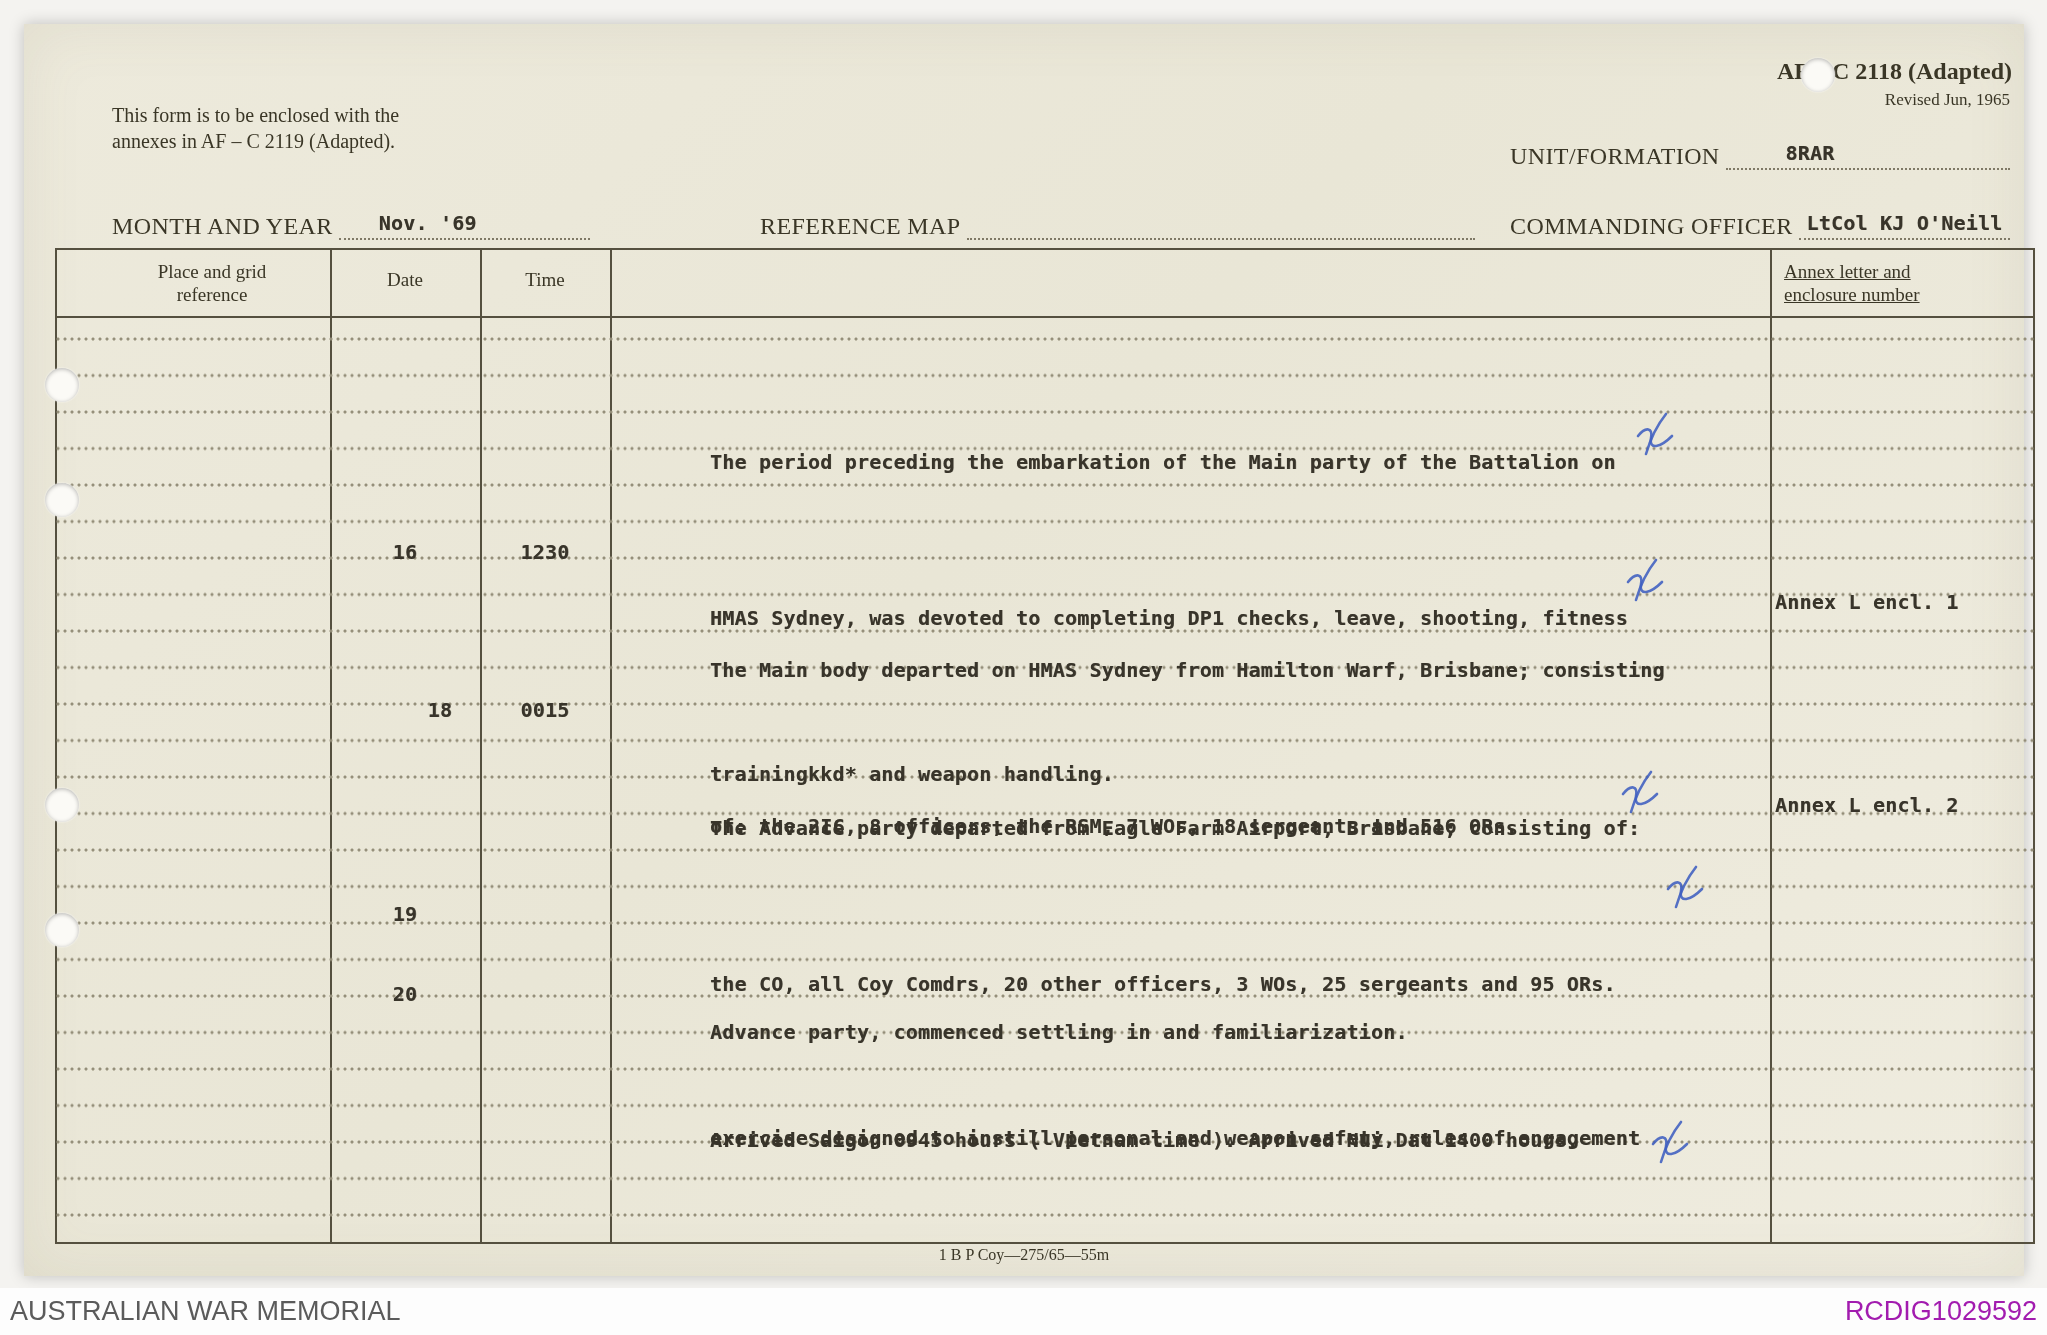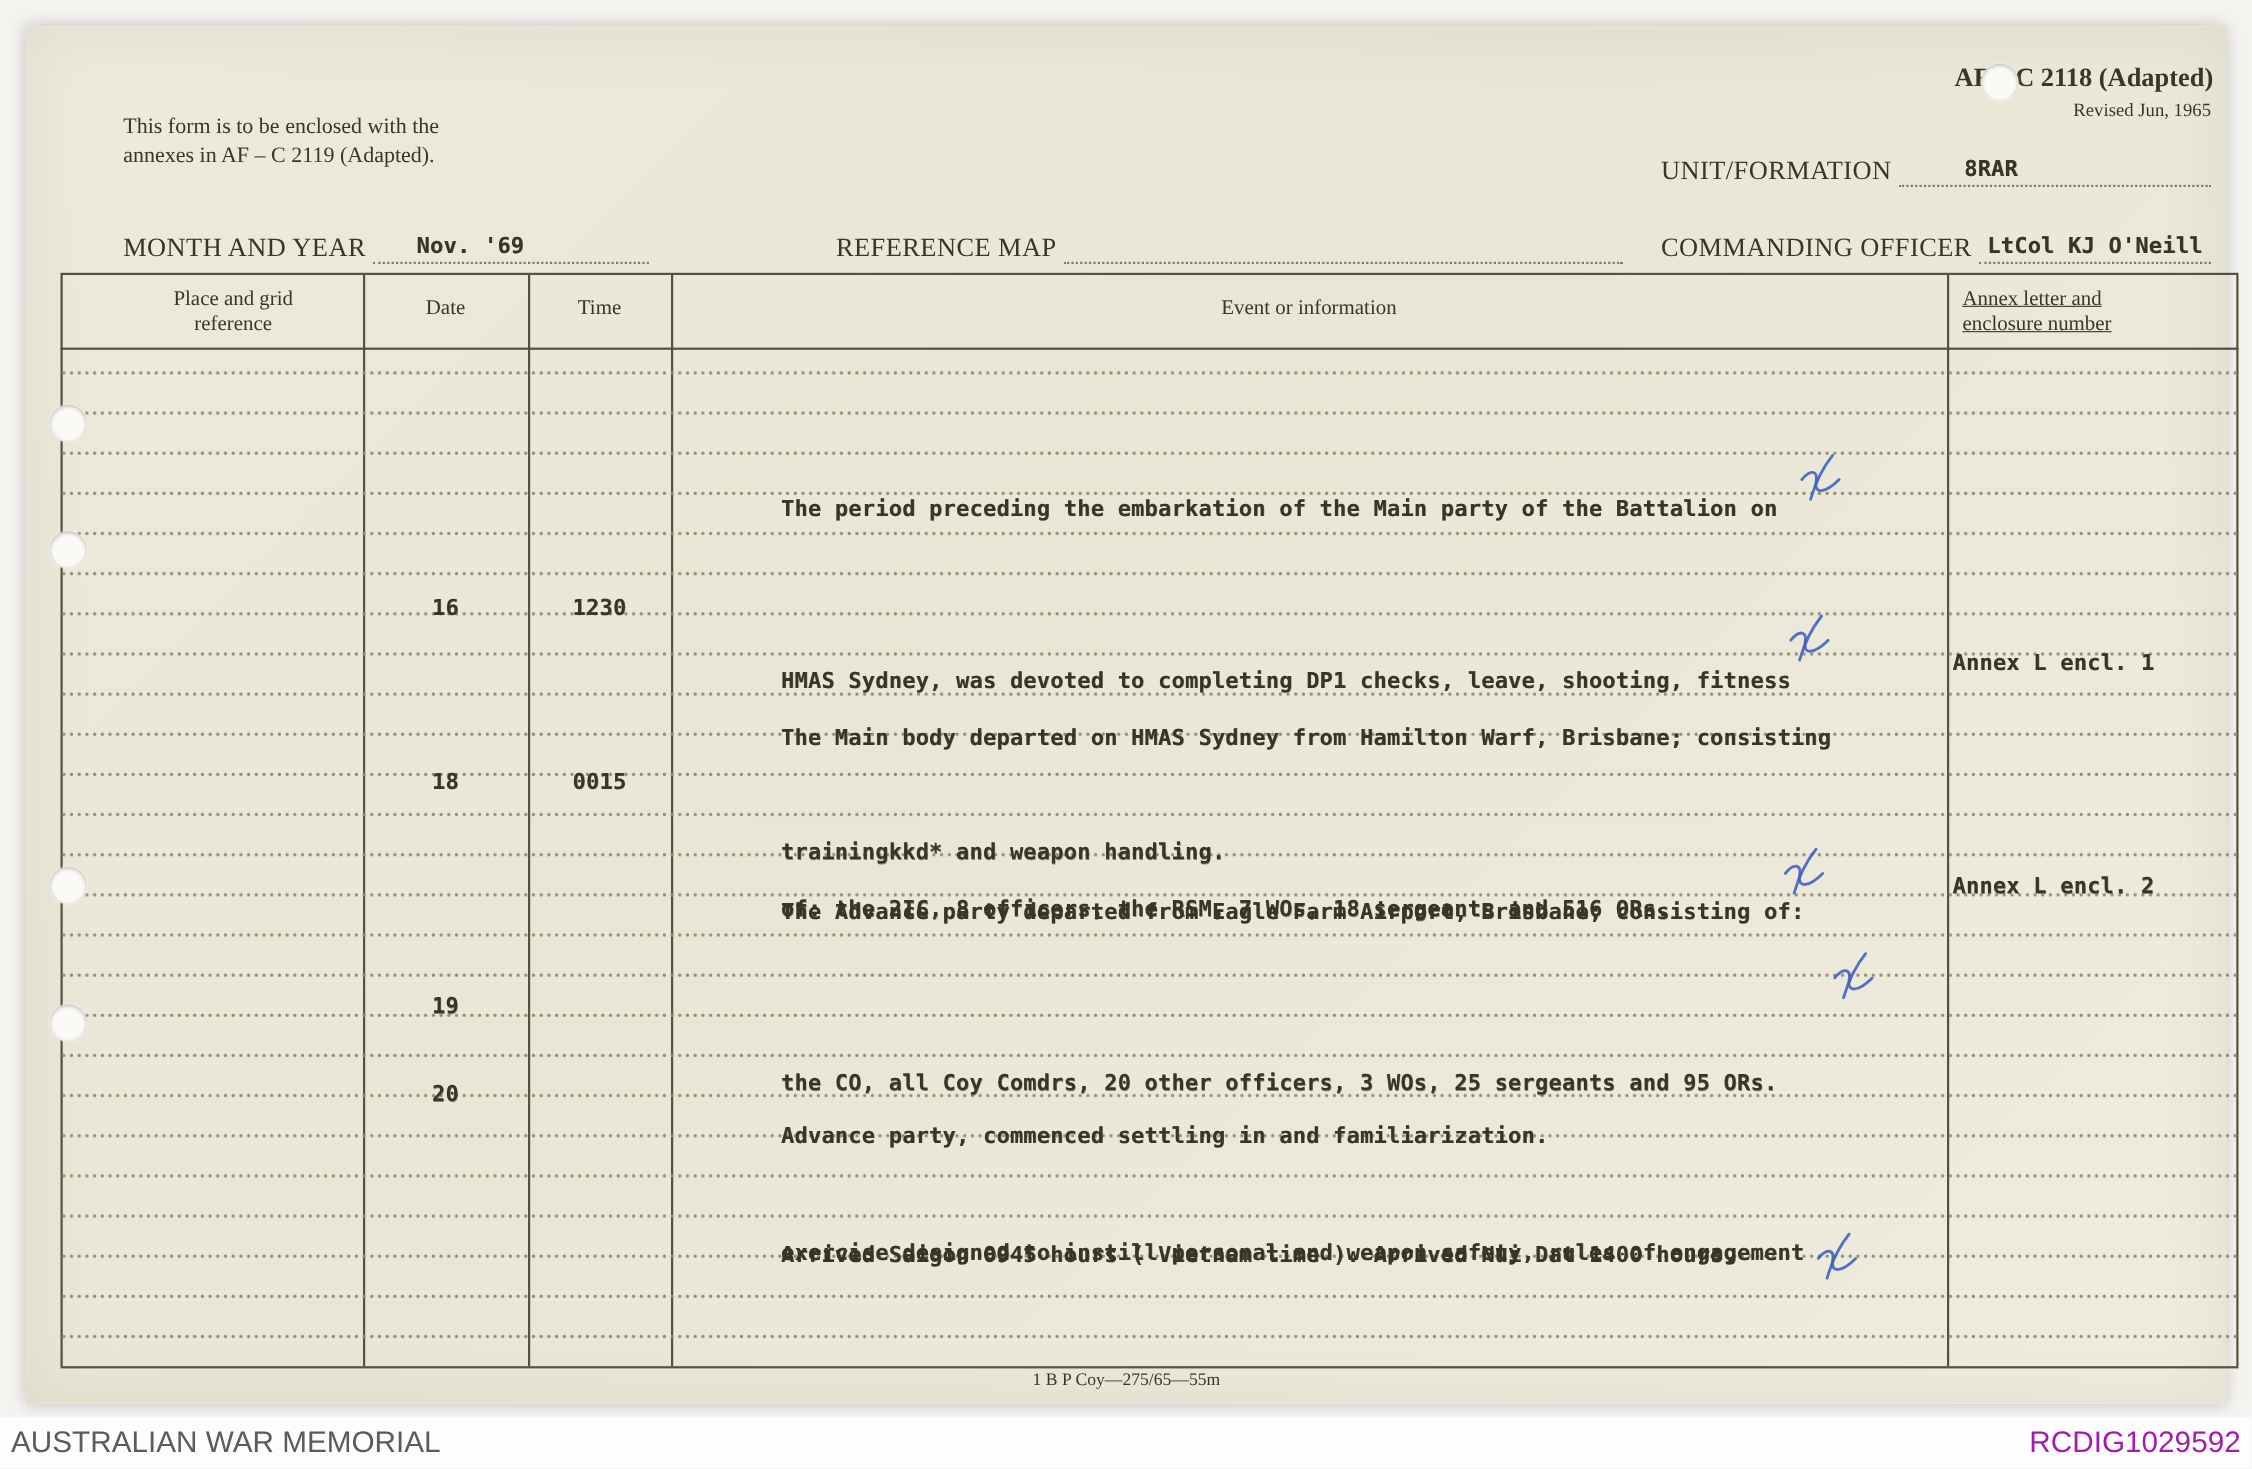--- a/index.html
+++ b/index.html
@@ -109,21 +109,20 @@
       <div class="vline" style="left:1715px;"></div>
       <div class="vline" style="left:1978px;"></div>
 
       <div class="thead">
         <div class="th" style="left:0;width:314px;">
           <div>Place and grid</div>
           <div>reference</div>
         </div>
         <div class="th" style="left:275px;width:150px;top:18px;">Date</div>
         <div class="th" style="left:425px;width:130px;top:18px;">Time</div>
-        <div class="th" style="left:555px;width:1160px;top:18px;">Event or information</div>
         <div class="th" style="left:1715px;width:265px;text-align:left;padding-left:14px;box-sizing:border-box;text-decoration:underline;">
           <div>Annex letter and</div>
           <div>enclosure number</div>
         </div>
       </div>
 
       <div class="tbody">
 
         <div class="cell eventcell typed" style="top:14px;">
           <div>The period preceding the embarkation of the Main party of the Battalion on</div>
@@ -140,21 +139,21 @@
         <div class="cell eventcell typed" style="top:222px;">
           <div>The Main body departed on HMAS Sydney from Hamilton Warf, Brisbane; consisting</div>
           <div>of: the 2IC, 8 officers, the RSM, 7 WOs, 18 sergeants and 516 ORs.</div>
         </div>
         <div class="cell annexcell typed" style="top:272px;">Annex L encl. 1</div>
         <svg class="ink" viewBox="0 0 56 50" style="left:1565px;top:238px;">
           <path d="M16 44 C20 30 28 14 36 4"></path>
           <path d="M8 26 C16 16 23 18 21 28 C19 40 30 38 42 26"></path>
         </svg>
 
-        <div class="cell datecell typed" style="top:380px;">18</div>
+        <div class="cell datecell typed" style="top:380px;margin-left:35px;">18</div>
         <div class="cell timecell typed" style="top:380px;">0015</div>
         <div class="cell eventcell typed" style="top:380px;">
           <div>The Advance party departed from Eagle Farm Airport, Brisbane; consisting of:</div>
           <div>the CO, all Coy Comdrs, 20 other officers, 3 WOs, 25 sergeants and 95 ORs.</div>
           <div>Arrived Saigon 0945 hours ( Vietnam time ). Arrived Nui Dat 1400 hours.</div>
         </div>
         <div class="cell annexcell typed" style="top:475px;">Annex L encl. 2</div>
         <svg class="ink" viewBox="0 0 56 50" style="left:1560px;top:450px;">
           <path d="M16 44 C20 30 28 14 36 4"></path>
           <path d="M8 26 C16 16 23 18 21 28 C19 40 30 38 42 26"></path>

